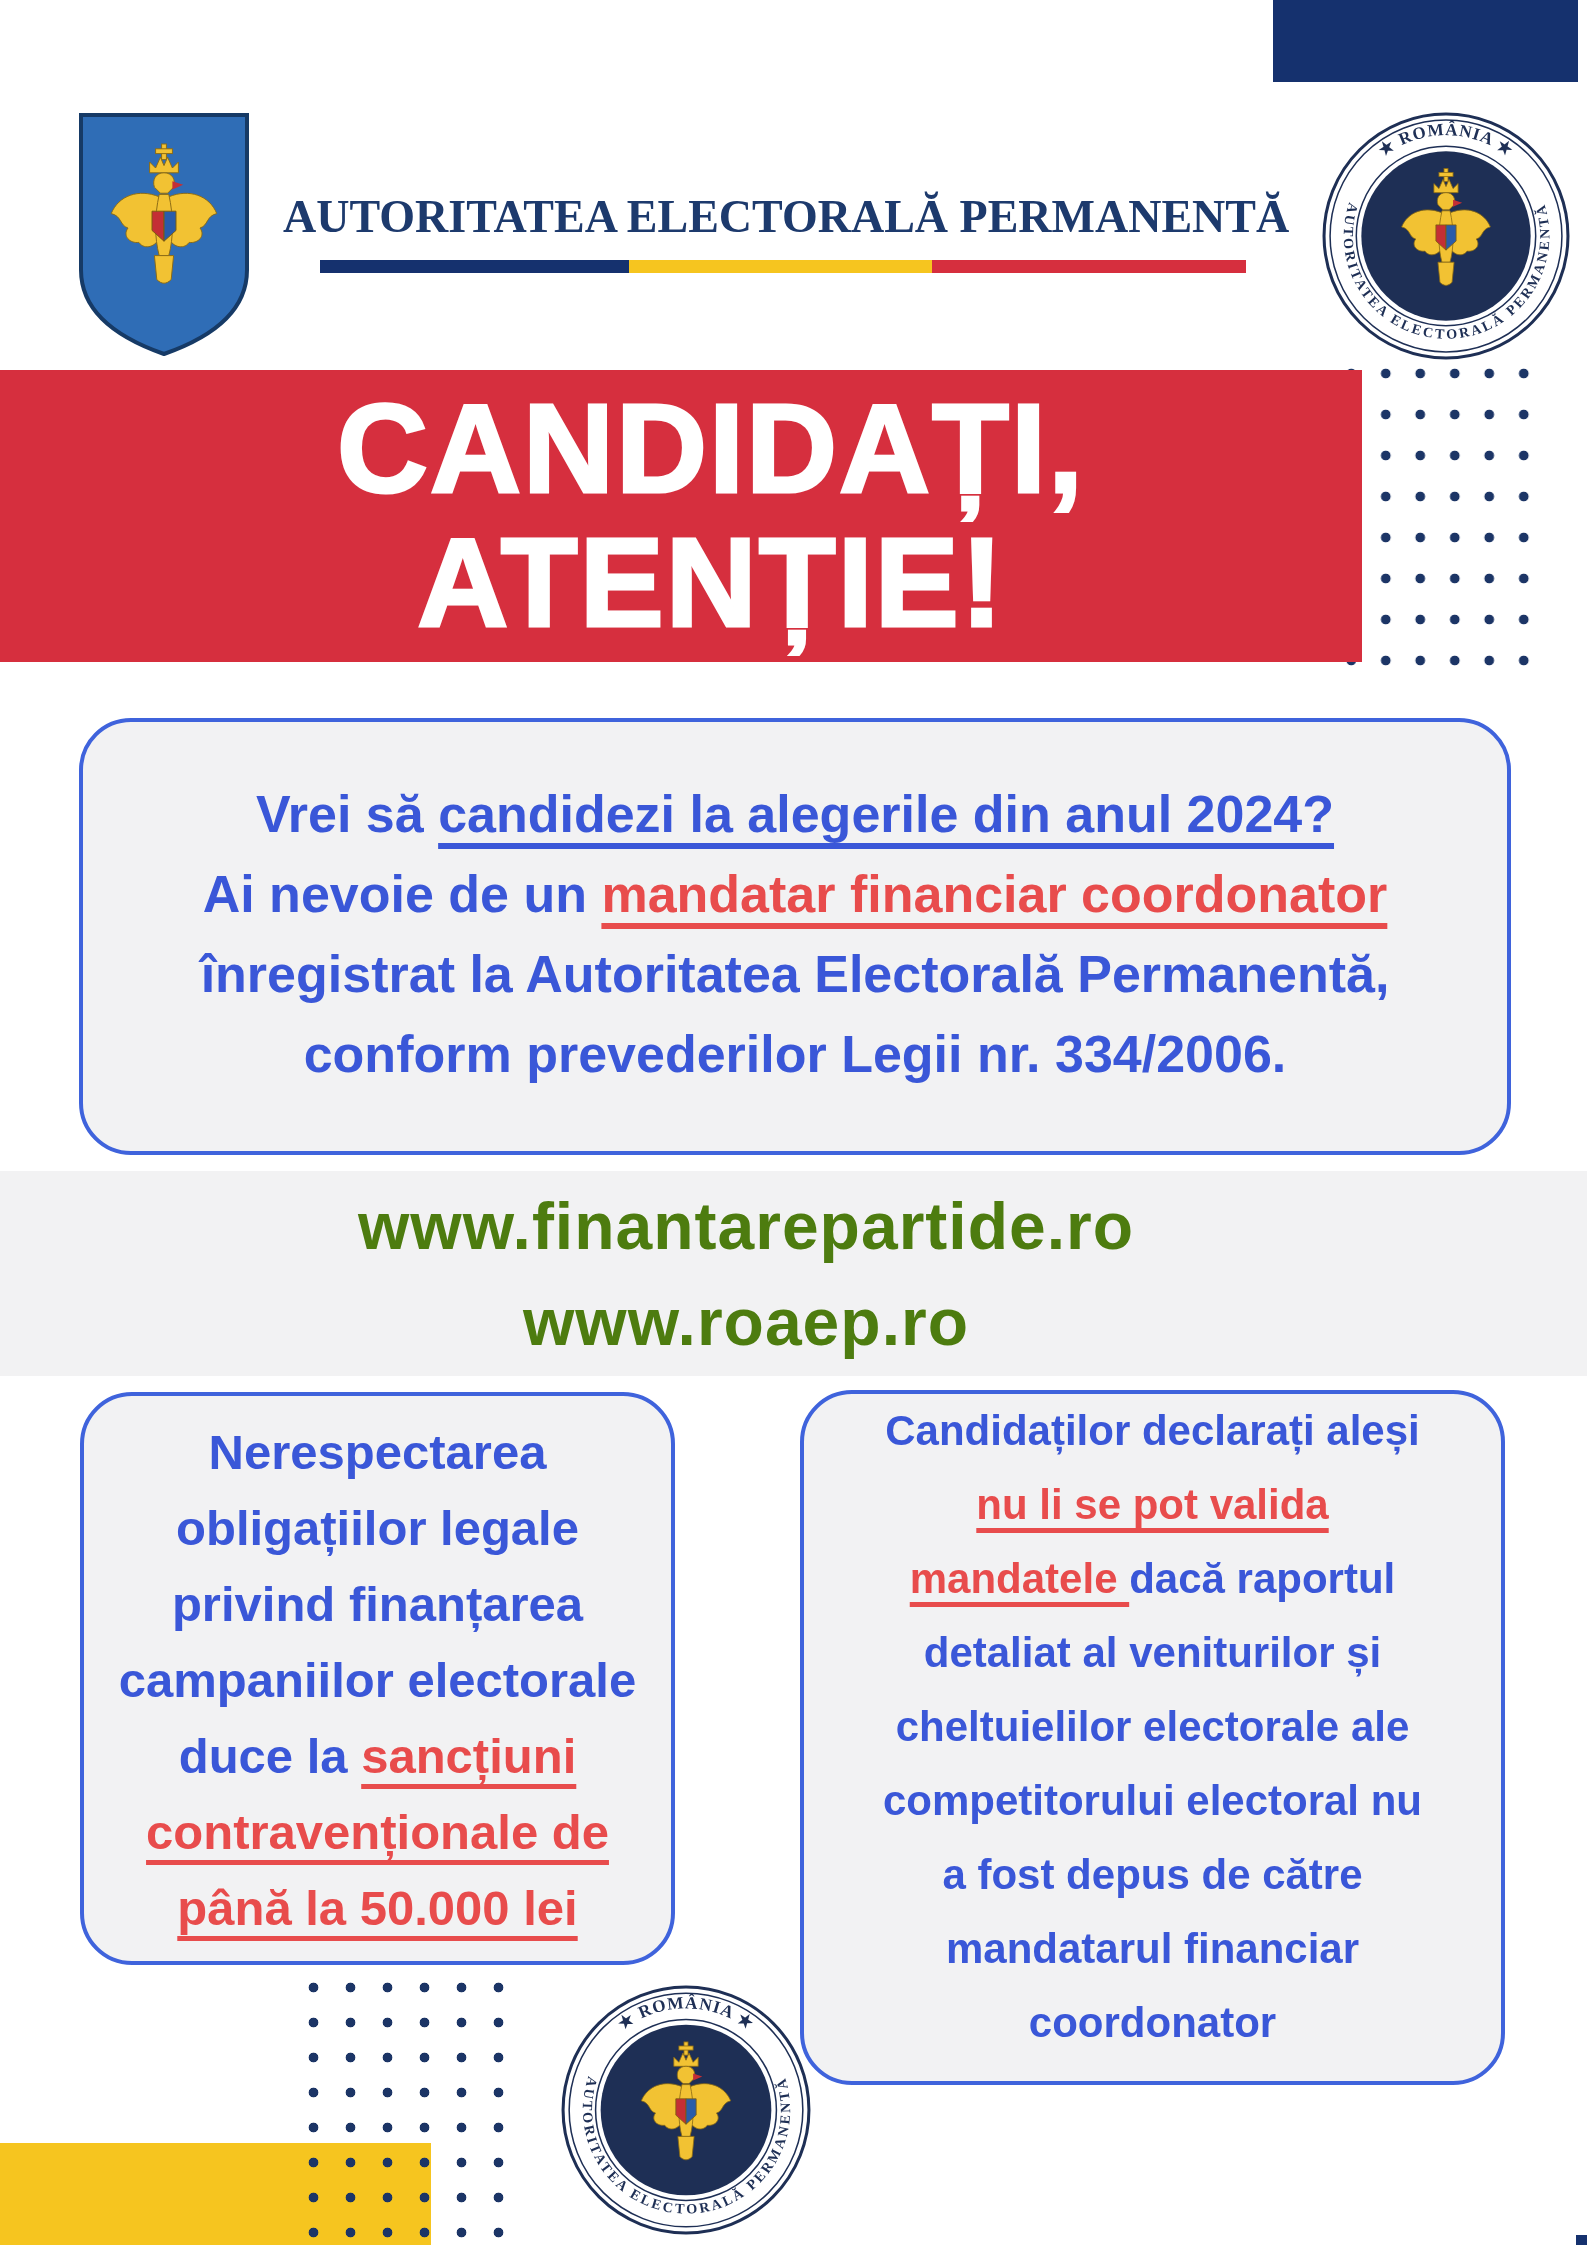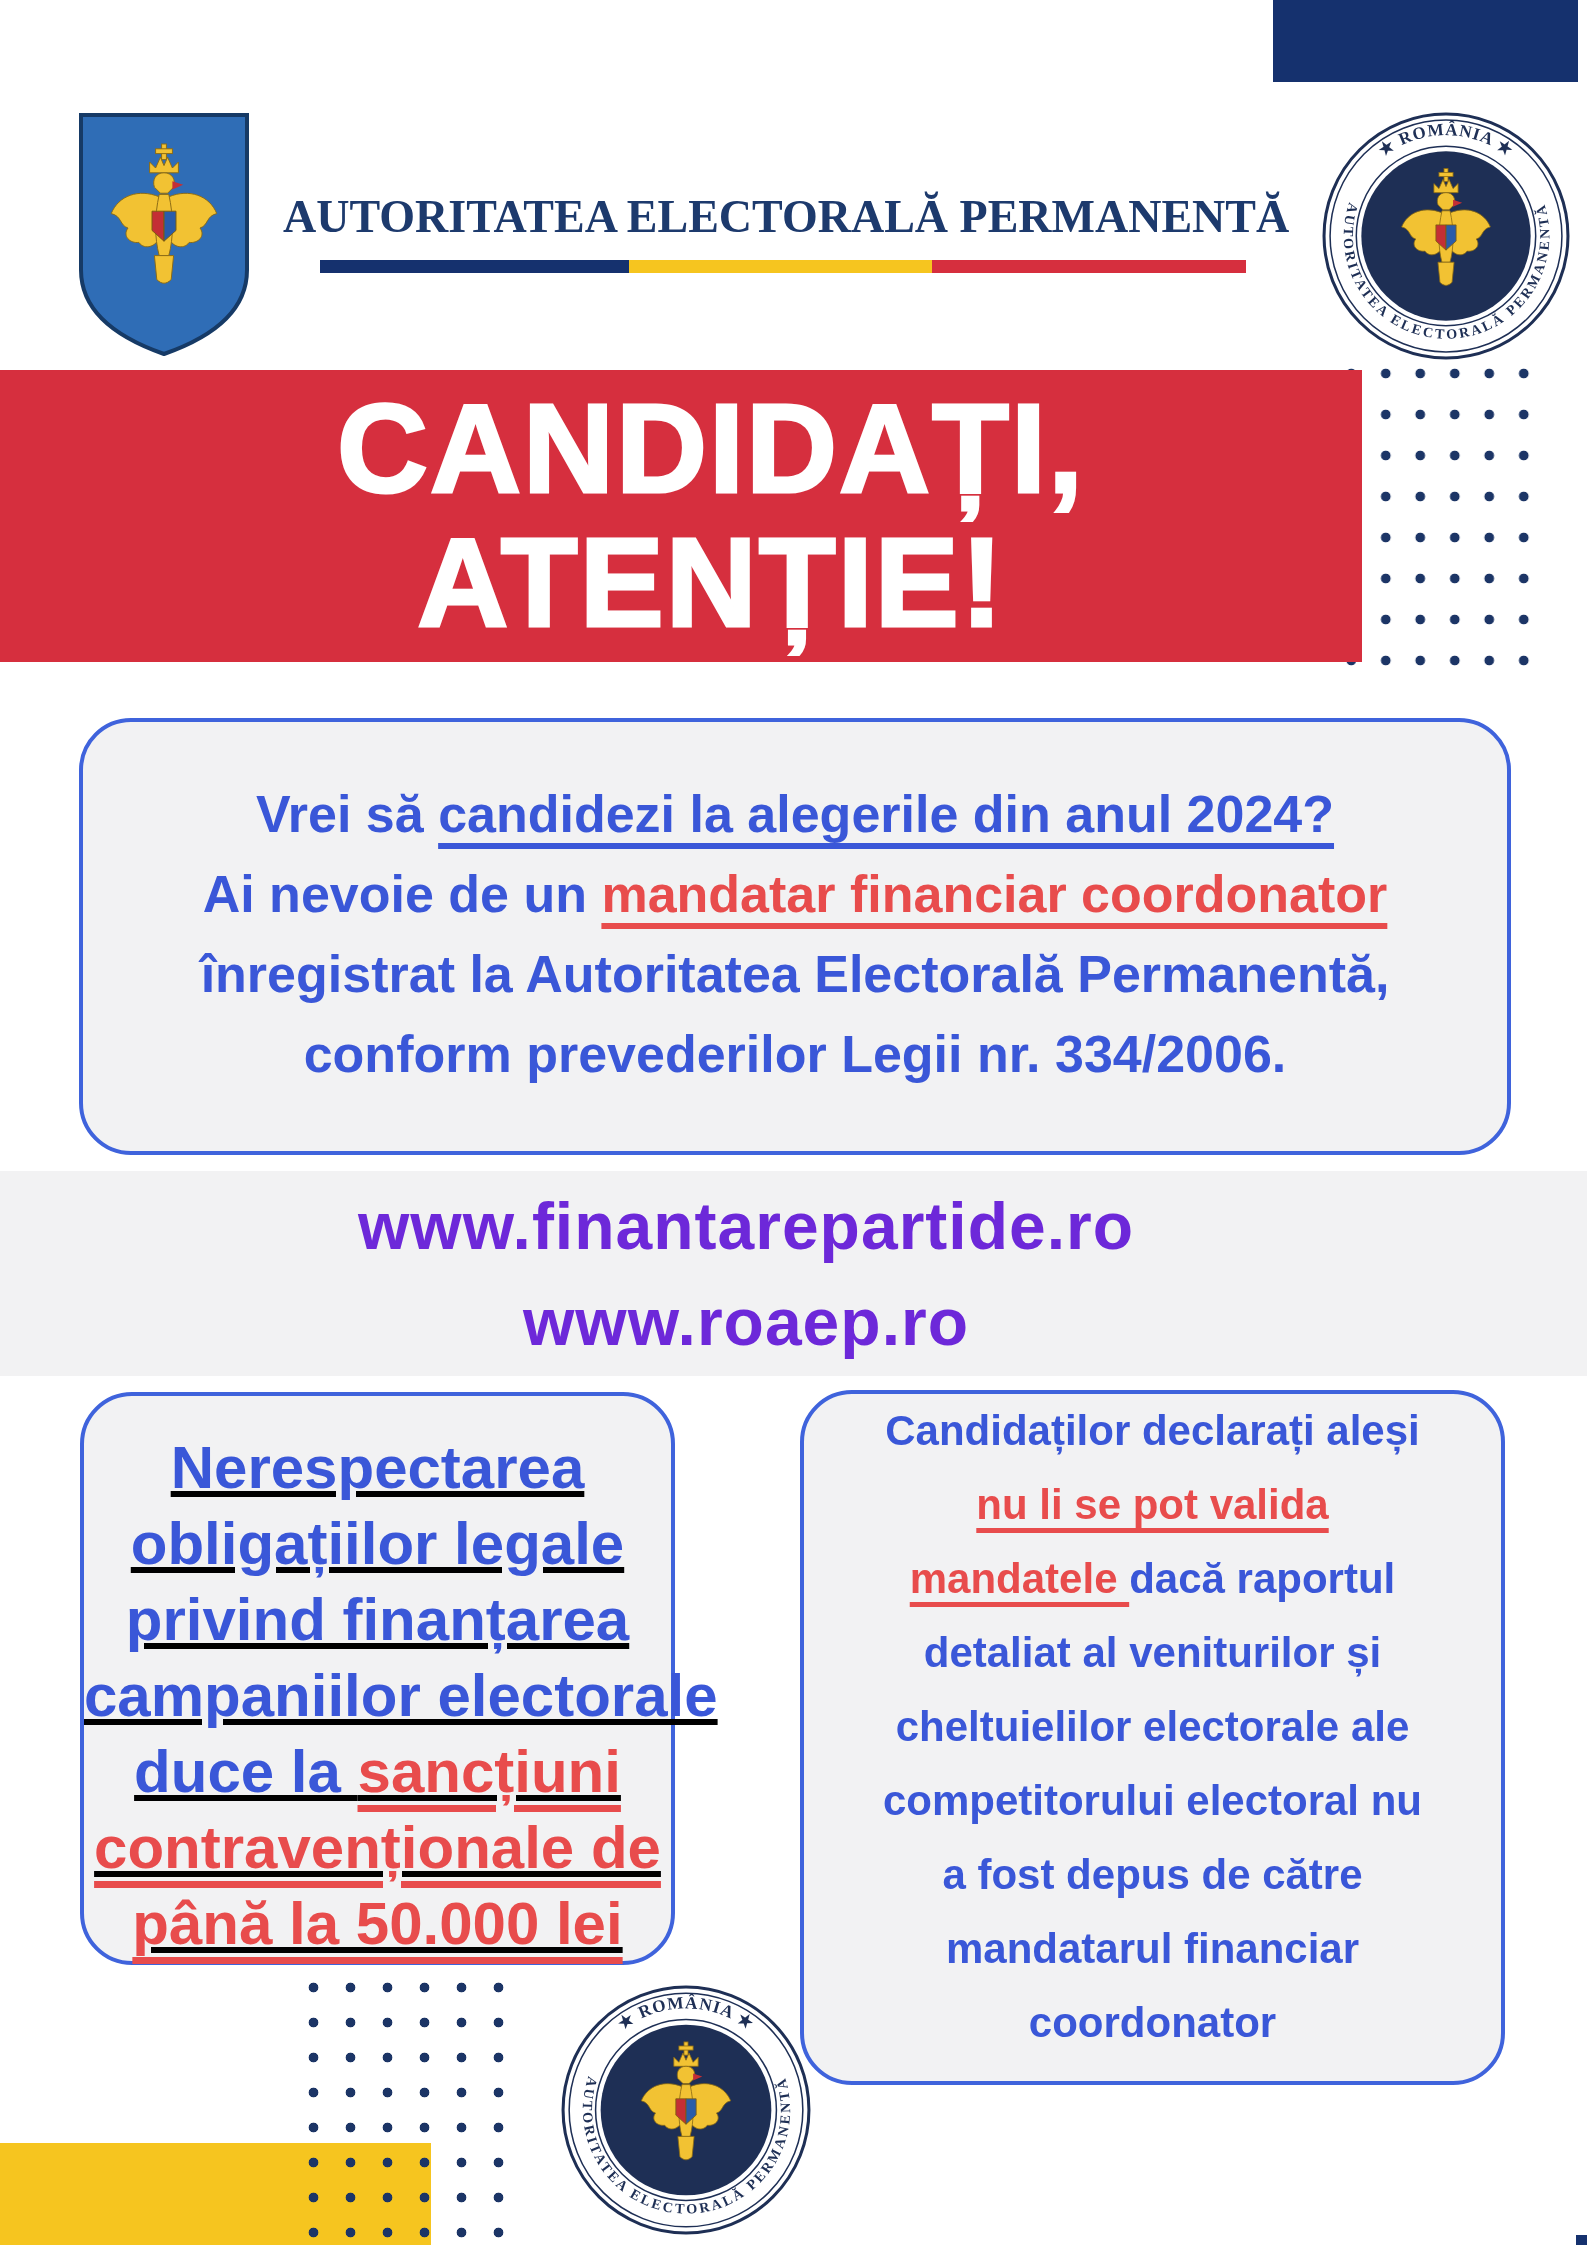--- a/index.html
+++ b/index.html
@@ -43,37 +43,37 @@
     letter-spacing:2px;-webkit-text-stroke:3px #ffffff;white-space:nowrap;
   }
 
   
   .round-box{
     background:var(--box-bg);border:4px solid var(--border-blue);border-radius:52px;
     box-sizing:border-box;text-align:center;font-weight:700;
   }
   .intro-box{left:79px;top:718px;width:1432px;height:437px;padding-top:52px;
     font-size:52px;line-height:80px;}
-  .left-box{left:80px;top:1392px;width:595px;height:573px;padding-top:34px;
-    font-size:60px;line-height:76px;text-decoration:underline;}
+  .left-box{left:80px;top:1392px;width:595px;height:573px;padding-top:18px;
+    font-size:49px;line-height:76px;}
   .right-box{left:800px;top:1390px;width:705px;height:695px;
     font-size:42px;line-height:74px;}
   .tline{white-space:nowrap;}
   .seg-blue{color:var(--text-blue);}
   .seg-red{color:var(--text-red);}
   .seg-u{text-decoration-line:underline;text-decoration-thickness:0.11em;text-underline-offset:0.22em;}
 
   
   .gray-band{
     left:0;top:1171px;width:1587px;height:205px;background:var(--box-bg);
     display:flex;flex-direction:column;justify-content:center;align-items:center;
     padding-right:95px;box-sizing:border-box;
   }
   .link-line{
-    color:#6d28d9;font-weight:700;font-size:66px;line-height:96px;
+    color:#4d7c0f;font-weight:700;font-size:66px;line-height:96px;
     letter-spacing:1px;white-space:nowrap;
   }
 
   
   .dots{background-image:radial-gradient(circle,#1c3566 4.5px,transparent 5.2px);}
   .dots-tr{left:1334px;top:353px;width:208px;height:328px;background-size:34.5px 41px;}
   .dots-bl{left:295px;top:1970px;width:223px;height:280px;background-size:37px 35px;z-index:3;}
 
   
   .yellow-rect{left:0;top:2143px;width:431px;height:102px;background:var(--yellow);z-index:2;}

